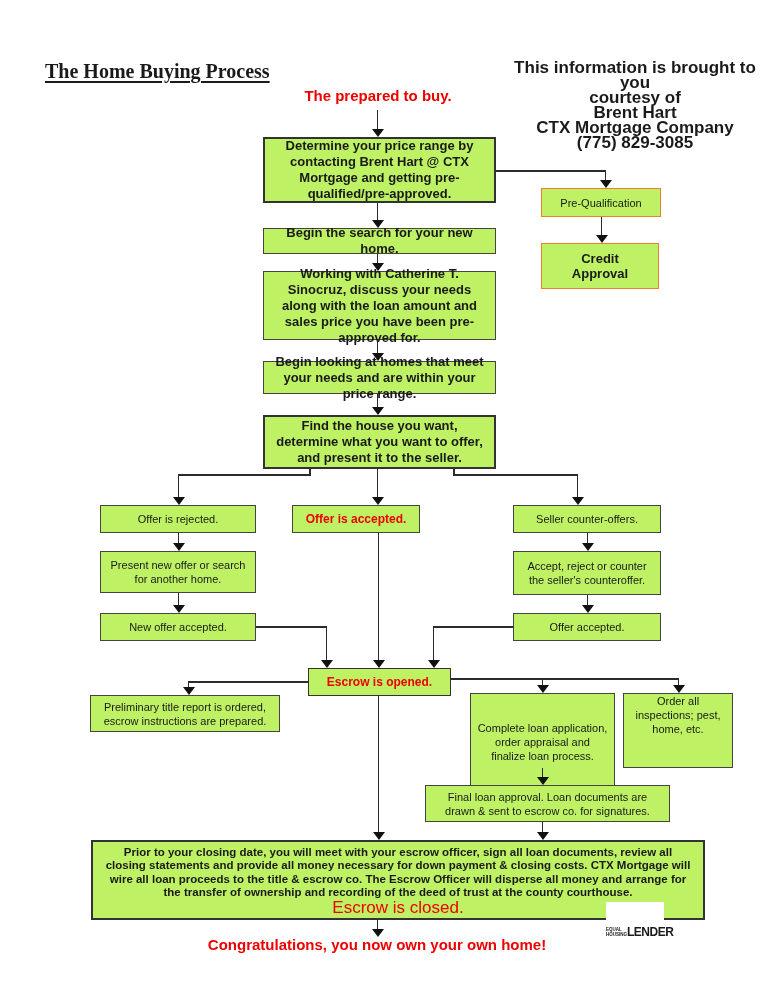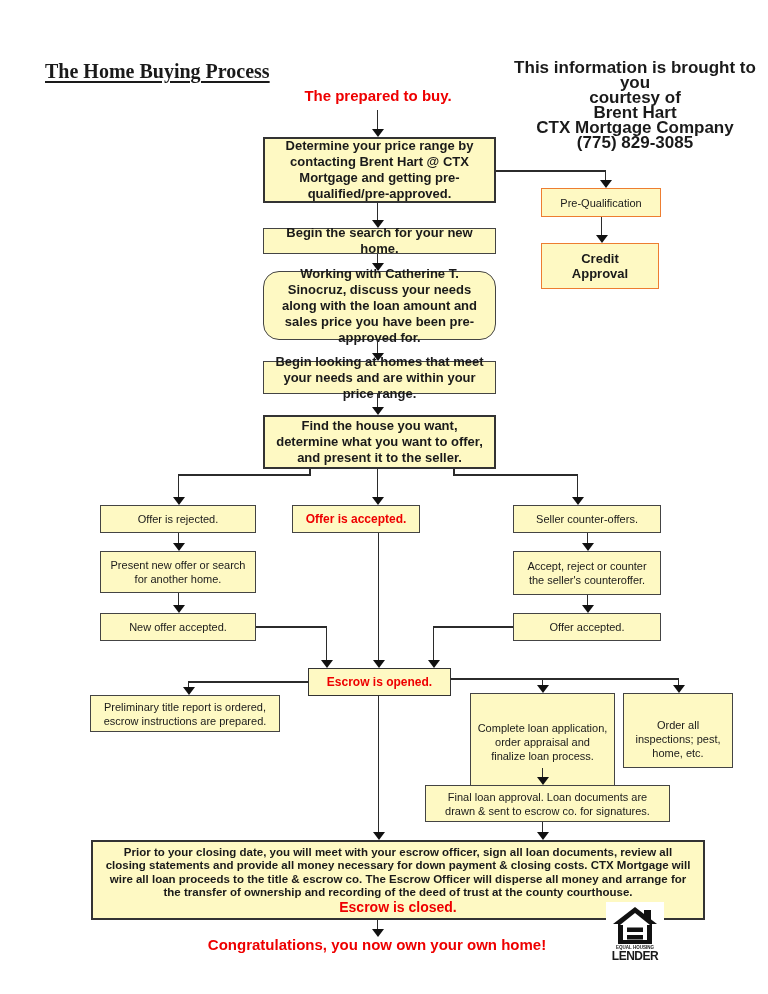--- a/index.html
+++ b/index.html
@@ -2,21 +2,21 @@
 <html><head>
 <meta charset="utf-8">
 <style>
   * { margin:0; padding:0; box-sizing:border-box; }
   html,body { background:#ffffff; }
   .page {
     position:relative; width:768px; height:994px; background:#ffffff;
     font-family:"Liberation Sans", sans-serif; color:#1a1a1a; overflow:hidden;
   }
   .box {
-    position:absolute; background:#fef9c3; border:1.5px solid #444;
+    position:absolute; background:#bef264; border:1.5px solid #444;
     display:flex; align-items:center; justify-content:center;
     text-align:center; padding:2px 6px;
   }
   .red { color:#ee0000; }
   .orange-box { border:1.6px solid #ED7D31; }
   .thick { border-width:2px; border-color:#333; }
   .vline { position:absolute; width:1.5px; background:#2b2b2b; }
   .hline { position:absolute; height:1.5px; background:#2b2b2b; }
   .varrow { position:absolute; width:0; border-left:1.5px solid #2b2b2b; }
   .varrow::after {
@@ -33,21 +33,21 @@
     font-weight:bold; font-size:15px; }
   .info { position:absolute; left:506px; top:60px; width:258px; text-align:center;
     font-weight:bold; font-size:17px; line-height:15px; }
   .congrats { position:absolute; left:137px; top:936px; width:480px; text-align:center;
     font-weight:bold; font-size:15px; }
   .t13 { font-size:13px; line-height:16px; font-weight:bold; }
   .t11 { font-size:11px; line-height:14px; font-weight:normal; }
   .t12r { font-size:12px; font-weight:bold; }
   .bigtext { font-size:11.5px; line-height:13.5px; font-weight:bold; }
   .logo { position:absolute; left:606px; top:902px; width:58px; height:60px;
-    background:#fff; display:flex; flex-direction:column; align-items:center; z-index:5;justify-content:flex-end; }
+    background:#fff; display:flex; flex-direction:row; align-items:center; z-index:5; }
   .logo-cap1 { font-size:4.5px; font-weight:bold; letter-spacing:0; line-height:5px; }
   .logo-cap2 { font-size:12px; font-weight:bold; letter-spacing:-0.5px; line-height:12px; }
 </style>
 </head>
 <body>
 
 <div class="page">
 
   <div class="title">The Home Buying Process</div>
   <div class="decision red">The prepared to buy.</div>
@@ -69,21 +69,21 @@
   <div class="varrow" style="left:601px;top:217px;height:18px;"></div>
   <div class="box orange-box" style="left:541px;top:243px;width:118px;height:46px;flex-direction:column;font-size:13px;line-height:15px;font-weight:bold;">
     <div>Credit</div>
     <div>Approval</div>
   </div>
 
   <div class="varrow" style="left:377px;top:203px;height:17px;"></div>
   <div class="box t13" style="left:263px;top:228px;width:233px;height:26px;">Begin the search for your new home.</div>
 
   <div class="varrow" style="left:377px;top:254px;height:9px;"></div>
-  <div class="box t13" style="left:263px;top:271px;width:233px;height:69px;border-radius:16px;">Working with Catherine T. Sinocruz, discuss your needs along with the loan amount and sales price you have been pre-approved for.</div>
+  <div class="box t13" style="left:263px;top:271px;width:233px;height:69px;">Working with Catherine T. Sinocruz, discuss your needs along with the loan amount and sales price you have been pre-approved for.</div>
 
   <div class="varrow" style="left:377px;top:340px;height:13px;"></div>
   <div class="box t13" style="left:263px;top:361px;width:233px;height:33px;">Begin looking at homes that meet your needs and are within your price range.</div>
 
   <div class="varrow" style="left:377px;top:394px;height:13px;"></div>
   <div class="box thick t13" style="left:263px;top:415px;width:233px;height:54px;">Find the house you want, determine what you want to offer, and present it to the seller.</div>
 
   <div class="vline" style="left:309px;top:469px;height:6.5px;"></div>
   <div class="hline" style="left:178px;top:474px;width:132px;"></div>
   <div class="varrow" style="left:178px;top:474px;height:23px;"></div>
@@ -115,31 +115,31 @@
   <div class="box t12r red" style="left:308px;top:668px;width:143px;height:28px;border-color:#333;">Escrow is opened.</div>
 
   <div class="hline" style="left:188px;top:681px;width:120px;"></div>
   <div class="varrow" style="left:188px;top:681px;height:6px;"></div>
   <div class="box t11" style="left:90px;top:695px;width:190px;height:37px;">Preliminary title report is ordered, escrow instructions are prepared.</div>
 
   <div class="hline" style="left:451px;top:678px;width:227.5px;"></div>
   <div class="varrow" style="left:542px;top:678px;height:7px;"></div>
   <div class="varrow" style="left:678px;top:678px;height:7px;"></div>
   <div class="box t11" style="left:470px;top:693px;width:145px;height:97px;">Complete loan application, order appraisal and finalize loan process.</div>
-  <div class="box t11" style="left:623px;top:693px;width:110px;height:75px;align-items:flex-start;padding-top:24px;">Order all inspections; pest, home, etc.</div>
+  <div class="box t11" style="left:623px;top:693px;width:110px;height:75px;align-items:flex-start;padding-top:0;">Order all inspections; pest, home, etc.</div>
 
   <div class="varrow" style="left:542px;top:768px;height:9px;"></div>
   <div class="box t11" style="left:425px;top:785px;width:245px;height:37px;">Final loan approval. Loan documents are drawn &amp; sent to escrow co. for signatures.</div>
 
   <div class="varrow" style="left:542px;top:822px;height:10px;"></div>
   <div class="varrow" style="left:378px;top:696px;height:136px;"></div>
 
   <div class="box thick" style="left:91px;top:840px;width:614px;height:80px;flex-direction:column;padding:4px 10px;">
     <div class="bigtext" style="text-align:center;">Prior to your closing date, you will meet with your escrow officer, sign all loan documents, review all closing statements and provide all money necessary for down payment &amp; closing costs. CTX Mortgage will wire all loan proceeds to the title &amp; escrow co. The Escrow Officer will disperse all money and arrange for the transfer of ownership and recording of the deed of trust at the county courthouse.</div>
-    <div class="red" style="font-size:14px;font-weight:bold;line-height:15px;">Escrow is closed.</div>
+    <div class="red" style="font-size:17px;font-weight:normal;line-height:15px;">Escrow is closed.</div>
   </div>
 
   <div class="varrow" style="left:377px;top:920px;height:9px;"></div>
   <div class="congrats red">Congratulations, you now own your own home!</div>
 
   <div class="logo">
     <svg width="46" height="38" viewBox="0 0 46 38">
       <rect x="32" y="3" width="7" height="10" fill="#111"></rect>
       <polygon points="23,0 1,17 45,17" fill="#111"></polygon>
       <rect x="6" y="16" width="34" height="21" fill="#111"></rect>

